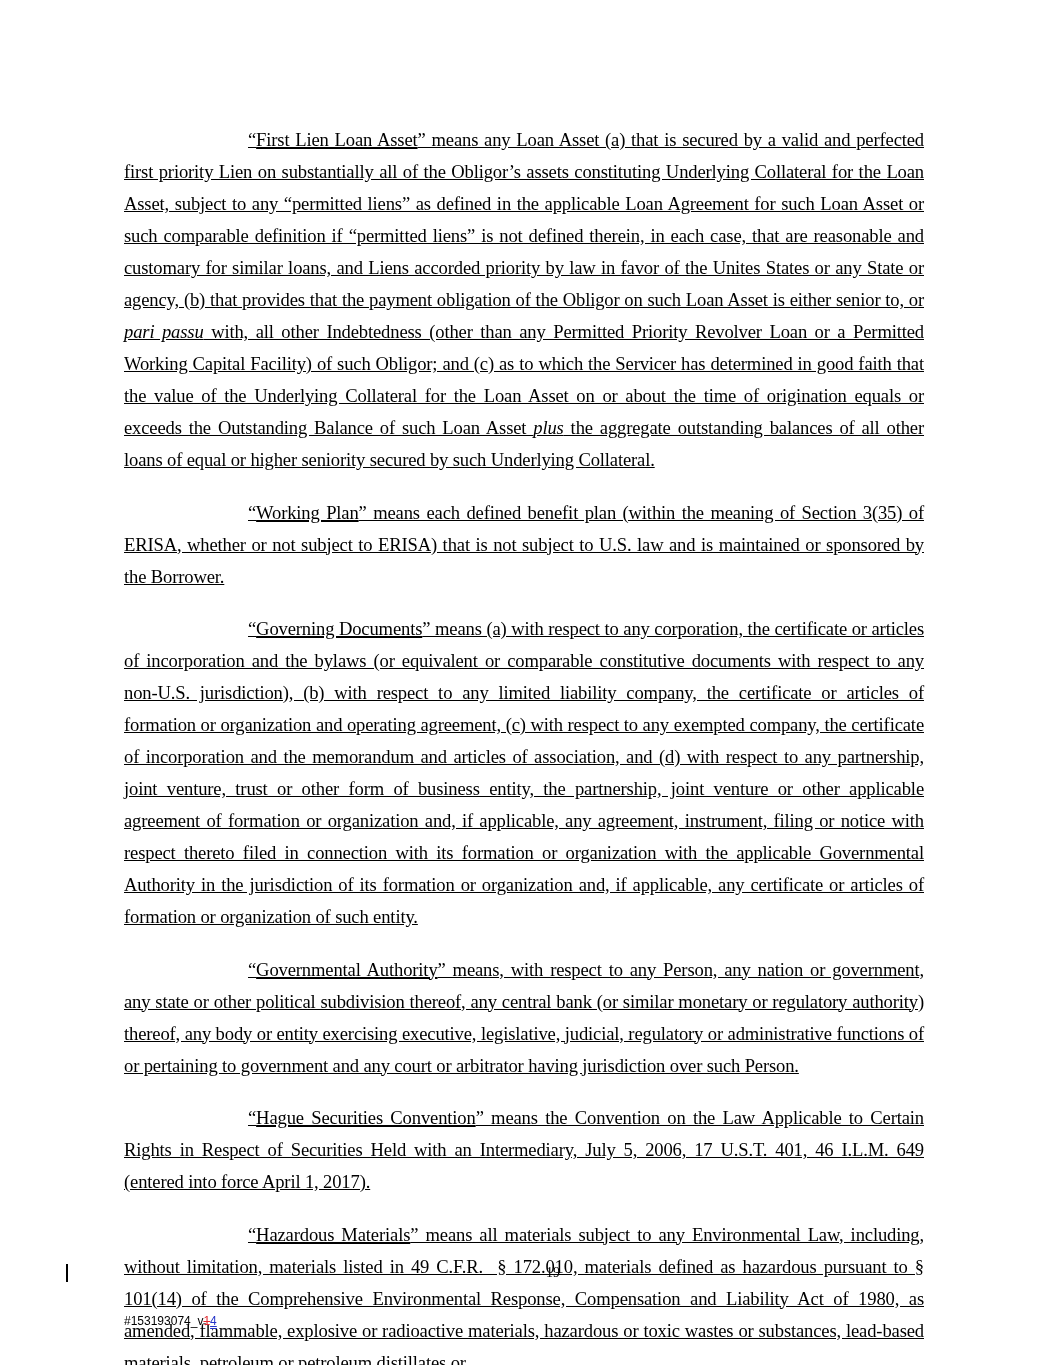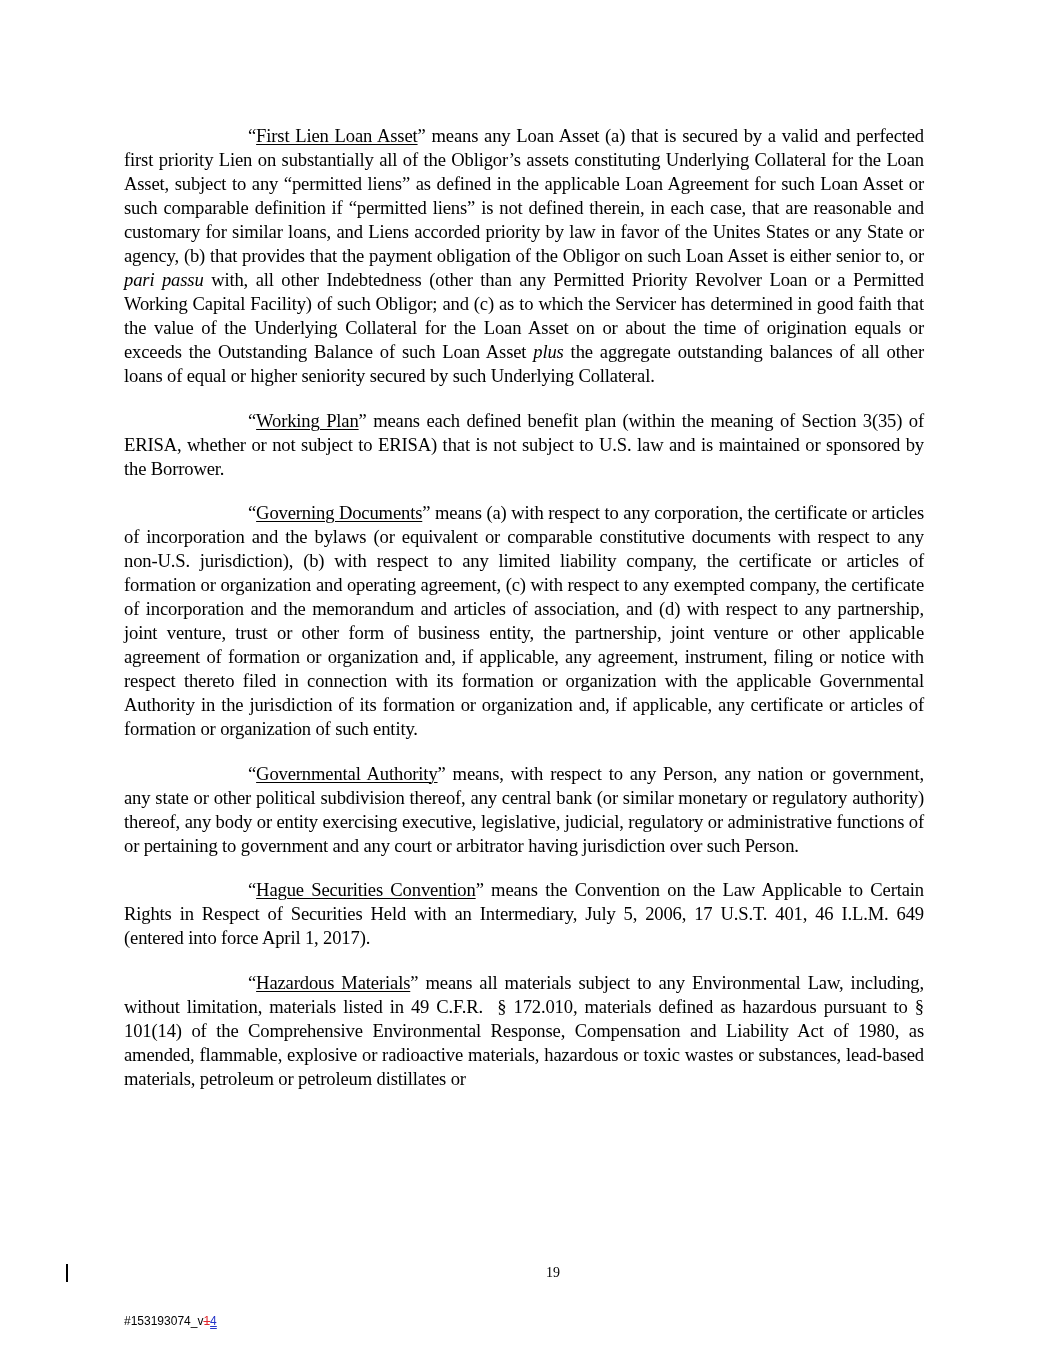--- a/index.html
+++ b/index.html
@@ -16,24 +16,25 @@
     color: #000000;
   }
   .page-body {
     position: absolute;
     left: 124px;
     top: 124px;
     width: 800px;
   }
   .definition {
     font-size: 18.6px;
-    line-height: 24px;
+    line-height: 32px;
     text-align: justify;
     margin: 0 0 20.5px 0;
     letter-spacing: -0.15px;
+    text-decoration: underline;
   }
   .definition .indent {
     display: inline-block;
     width: 124px;
   }
   .term {
     text-decoration: underline;
     text-underline-offset: 2px;
     text-decoration-thickness: 1px;
   }

